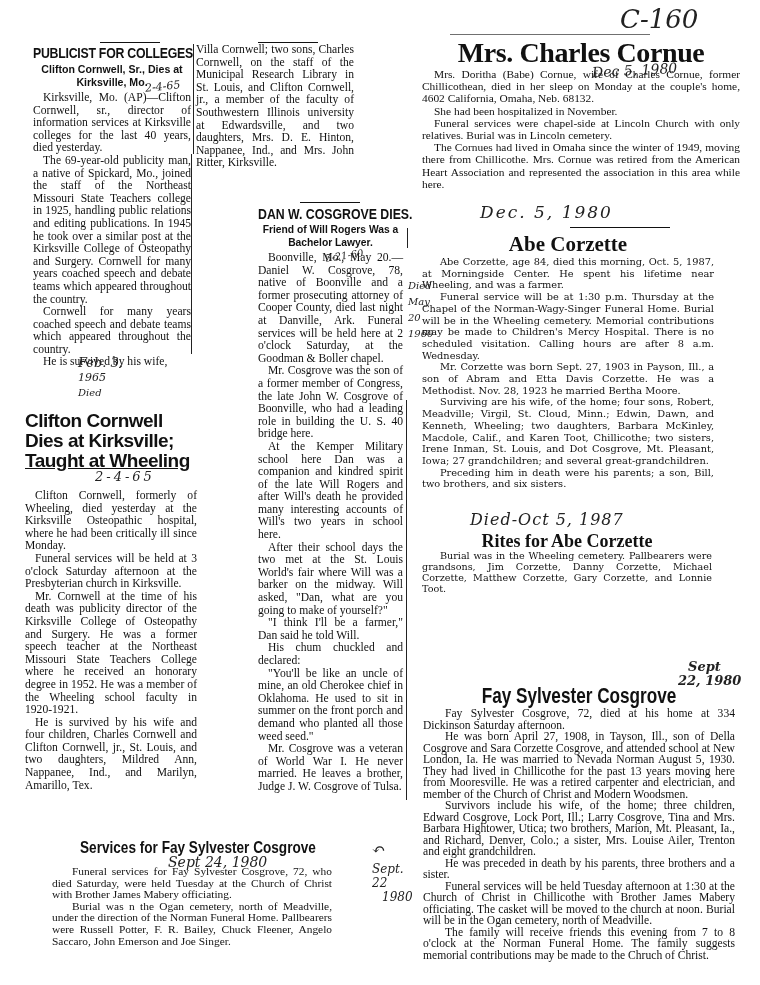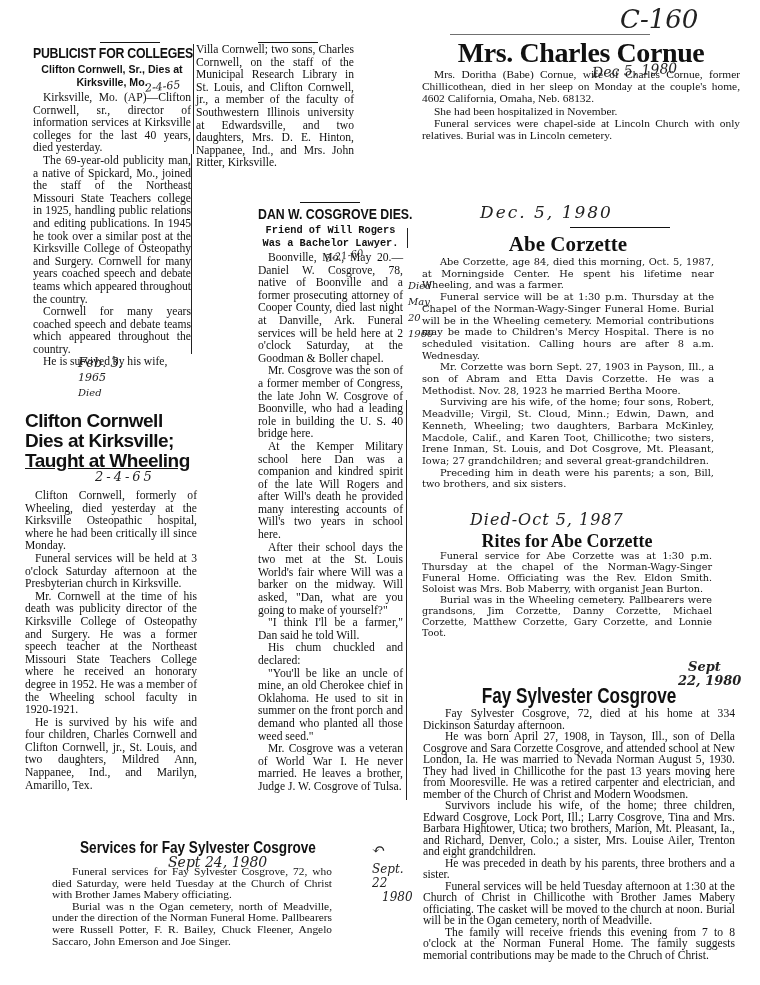--- a/index.html
+++ b/index.html
@@ -13,21 +13,21 @@
 
   
   #c1 { left:33px; top:44px; width:158px; }
   #c1 .head { font-family:"Liberation Sans", sans-serif; font-weight:bold; font-size:15px; letter-spacing:-0.3px; transform:scaleX(0.82); transform-origin:left; white-space:nowrap; margin-bottom:2px; }
   #c1 .sub { font-family:"Liberation Sans", sans-serif; font-weight:bold; font-size:10.6px; text-align:center; line-height:13px; margin-bottom:3px; }
   #c1b { left:196px; top:44px; width:158px; }
 
   
   #c2 { left:258px; top:205px; width:145px; }
   #c2 .head { font-family:"Liberation Sans", sans-serif; font-weight:bold; font-size:15px; transform:scaleX(0.82); transform-origin:left; white-space:nowrap; }
-  #c2 .sub { font-family:Liberation Mono, monospace; font-weight:bold; font-size:10.3px; text-align:center; line-height:12.5px; margin:2px 0 3px 0; }
+  #c2 .sub { font-family:Liberation Sans, sans-serif; font-weight:bold; font-size:10.3px; text-align:center; line-height:12.5px; margin:2px 0 3px 0; }
 
   
   #c3 { left:25px; top:411px; width:172px; }
   #c3 .head { font-family:"Liberation Sans", sans-serif; font-weight:bold; font-size:19px; line-height:20px; letter-spacing:-0.5px; margin-bottom:4px; }
 
   
   #c4 { left:422px; top:38px; width:318px; }
   #c4 .head { font-family:"Liberation Serif", serif; font-weight:bold; font-size:28px; line-height:30px; text-align:center; letter-spacing:-0.4px; }
   #c4 .p { font-size:11.4px; line-height:12.2px; text-indent:12px; }
 
@@ -113,38 +113,38 @@
   <p class="p">Mr. Cornwell at the time of his death was publicity director of the Kirksville College of Osteopathy and Surgery. He was a former speech teacher at the Northeast Missouri State Teachers College where he received an honorary degree in 1952. He was a member of the Wheeling school faculty in 1920-1921.</p>
   <p class="p">He is survived by his wife and four children, Charles Cornwell and Clifton Cornwell, jr., St. Louis, and two daughters, Mildred Ann, Nappanee, Ind., and Marilyn, Amarillo, Tex.</p>
 </div>
 
 <div class="rule" style="left:450px;top:34px;width:200px;height:1px;opacity:.6;"></div>
 <div class="clip" id="c4">
   <div class="head">Mrs. Charles Cornue</div>
   <p class="p">Mrs. Doritha (Babe) Cornue, wife of Charles Cornue, former Chillicothean, died in her sleep on Monday at the couple's home, 4602 California, Omaha, Neb. 68132.</p>
   <p class="p">She had been hospitalized in November.</p>
   <p class="p">Funeral services were chapel-side at Lincoln Church with only relatives. Burial was in Lincoln cemetery.</p>
+  <p class="p">The Cornues had lived in Omaha since the winter of 1949, moving there from Chillicothe. Mrs. Cornue was retired from the American Heart Association and represented the association in this area while here.</p>
 </div>
 <div class="hw" style="left:592px;top:62px;font-size:14px;transform:rotate(-3deg);">Dec 5, 1980</div>
 <div class="hw" style="left:480px;top:202px;font-size:17px;letter-spacing:2px;">Dec. 5, 1980</div>
 
 <div class="rule" style="left:570px;top:227px;width:100px;height:1px;"></div>
 <div class="clip" id="c5">
   <div class="head">Abe Corzette</div>
   <p class="p">Abe Corzette, age 84, died this morning, Oct. 5, 1987, at Morningside Center. He spent his lifetime near Wheeling, and was a farmer.</p>
   <p class="p">Funeral service will be at 1:30 p.m. Thursday at the Chapel of the Norman-Wagy-Singer Funeral Home. Burial will be in the Wheeling cemetery. Memorial contributions may be made to Children's Mercy Hospital. There is no scheduled visitation. Calling hours are after 8 a.m. Wednesday.</p>
   <p class="p">Mr. Corzette was born Sept. 27, 1903 in Payson, Ill., a son of Abram and Etta Davis Corzette. He was a Methodist. Nov. 28, 1923 he married Bertha Moore.</p>
   <p class="p">Surviving are his wife, of the home; four sons, Robert, Meadville; Virgil, St. Cloud, Minn.; Edwin, Dawn, and Kenneth, Wheeling; two daughters, Barbara McKinley, Macdole, Calif., and Karen Toot, Chillicothe; two sisters, Irene Inman, St. Louis, and Dot Cosgrove, Mt. Pleasant, Iowa; 27 grandchildren; and several great-grandchildren.</p>
   <p class="p">Preceding him in death were his parents; a son, Bill, two brothers, and six sisters.</p>
 </div>
 
 <div class="hw" style="left:470px;top:510px;font-size:16px;letter-spacing:1px;">Died-Oct 5, 1987</div>
 <div class="clip" id="c6">
   <div class="head">Rites for Abe Corzette</div>
-  <p class="p">Funeral service for Abe Corzette was at 1:30 p.m. Thursday at the chapel of the Norman-Wagy-Singer Funeral Home. Officiating was the Rev. Eldon Smith. Soloist was Mrs. Bob Maberry, with organist Jean Burton.</p>
   <p class="p">Burial was in the Wheeling cemetery. Pallbearers were grandsons, Jim Corzette, Danny Corzette, Michael Corzette, Matthew Corzette, Gary Corzette, and Lonnie Toot.</p>
 </div>
 
 <div class="clip" id="c7">
   <div class="head">Fay Sylvester Cosgrove</div>
   <p class="p">Fay Sylvester Cosgrove, 72, died at his home at 334 Dickinson Saturday afternoon.</p>
   <p class="p">He was born April 27, 1908, in Tayson, Ill., son of Della Cosgrove and Sara Corzette Cosgrove, and attended school at New London, Ia. He was married to Nevada Norman August 5, 1930. They had lived in Chillicothe for the past 13 years moving here from Mooresville. He was a retired carpenter and electrician, and member of the Church of Christ and Modern Woodsmen.</p>
   <p class="p">Survivors include his wife, of the home; three children, Edward Cosgrove, Lock Port, Ill.; Larry Cosgrove, Tina and Mrs. Barbara Hightower, Utica; two brothers, Marion, Mt. Pleasant, Ia., and Richard, Denver, Colo.; a sister, Mrs. Louise Ailer, Trenton and eight grandchildren.</p>
   <p class="p">He was preceded in death by his parents, three brothers and a sister.</p>
   <p class="p">Funeral services will be held Tuesday afternoon at 1:30 at the Church of Christ in Chillicothe with Brother James Mabery officiating. The casket will be moved to the church at noon. Burial will be in the Ogan cemetery, north of Meadville.</p>

